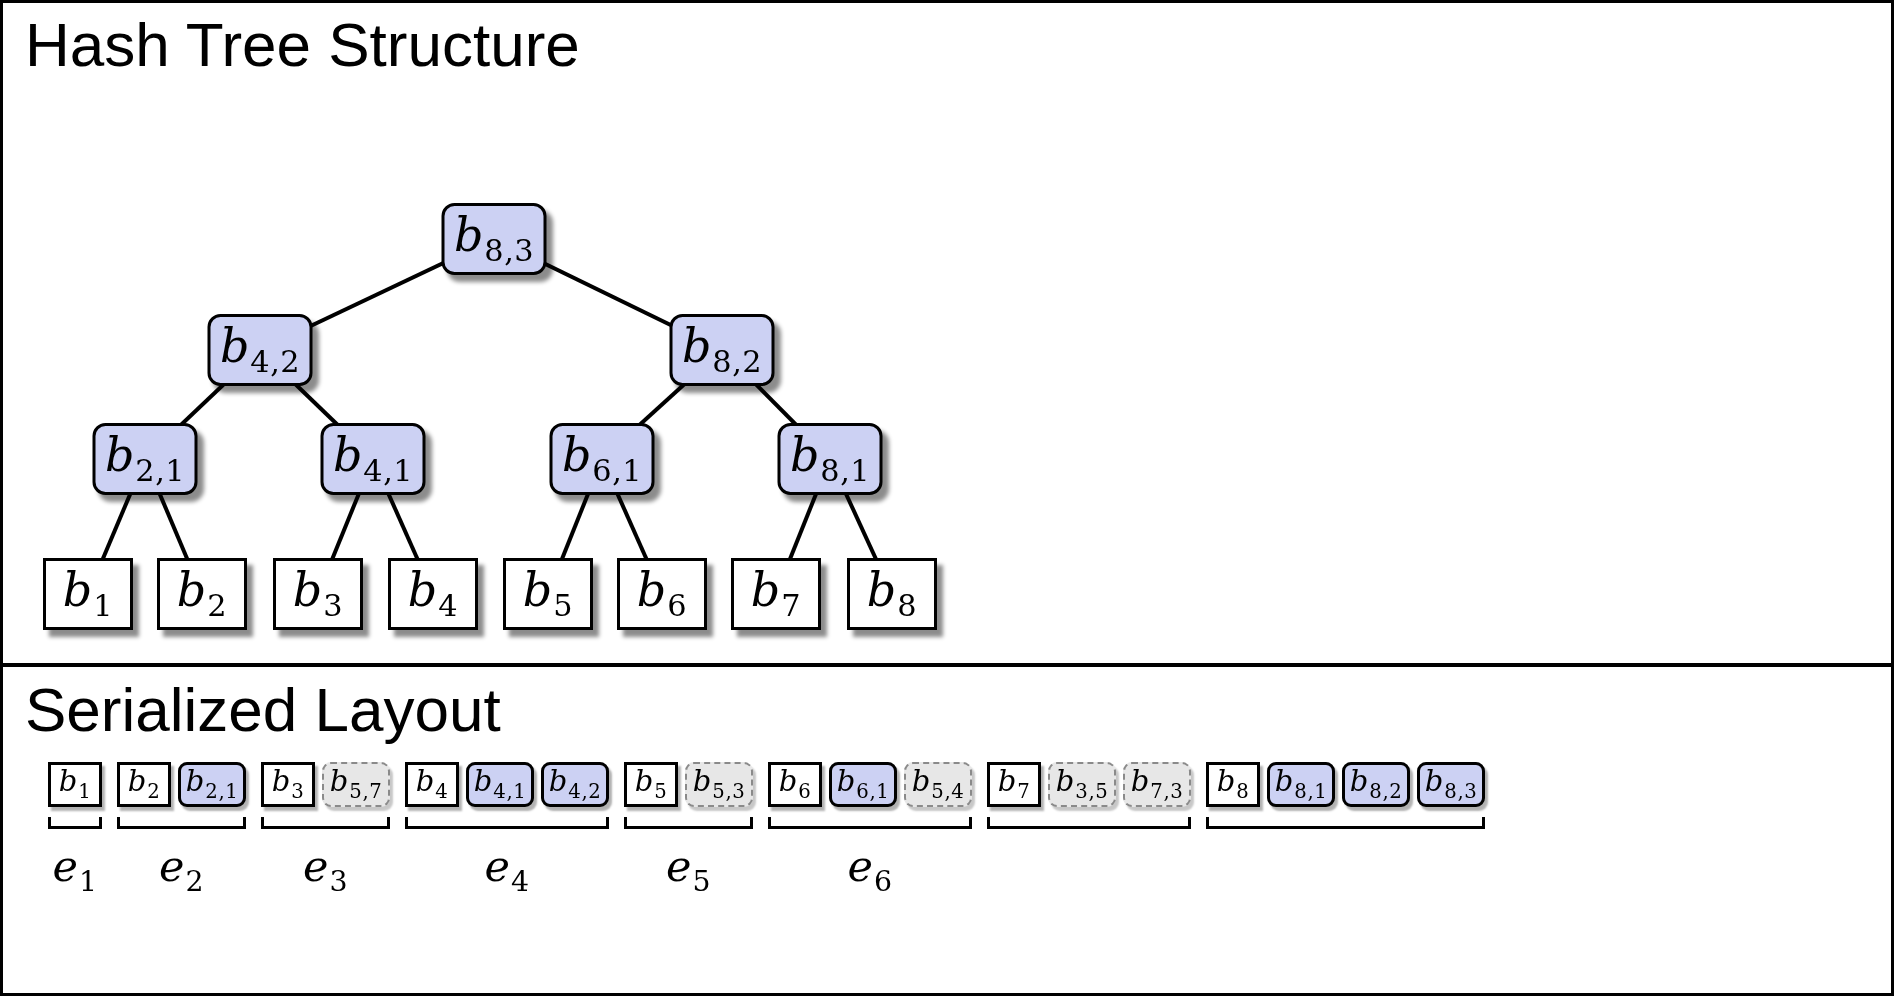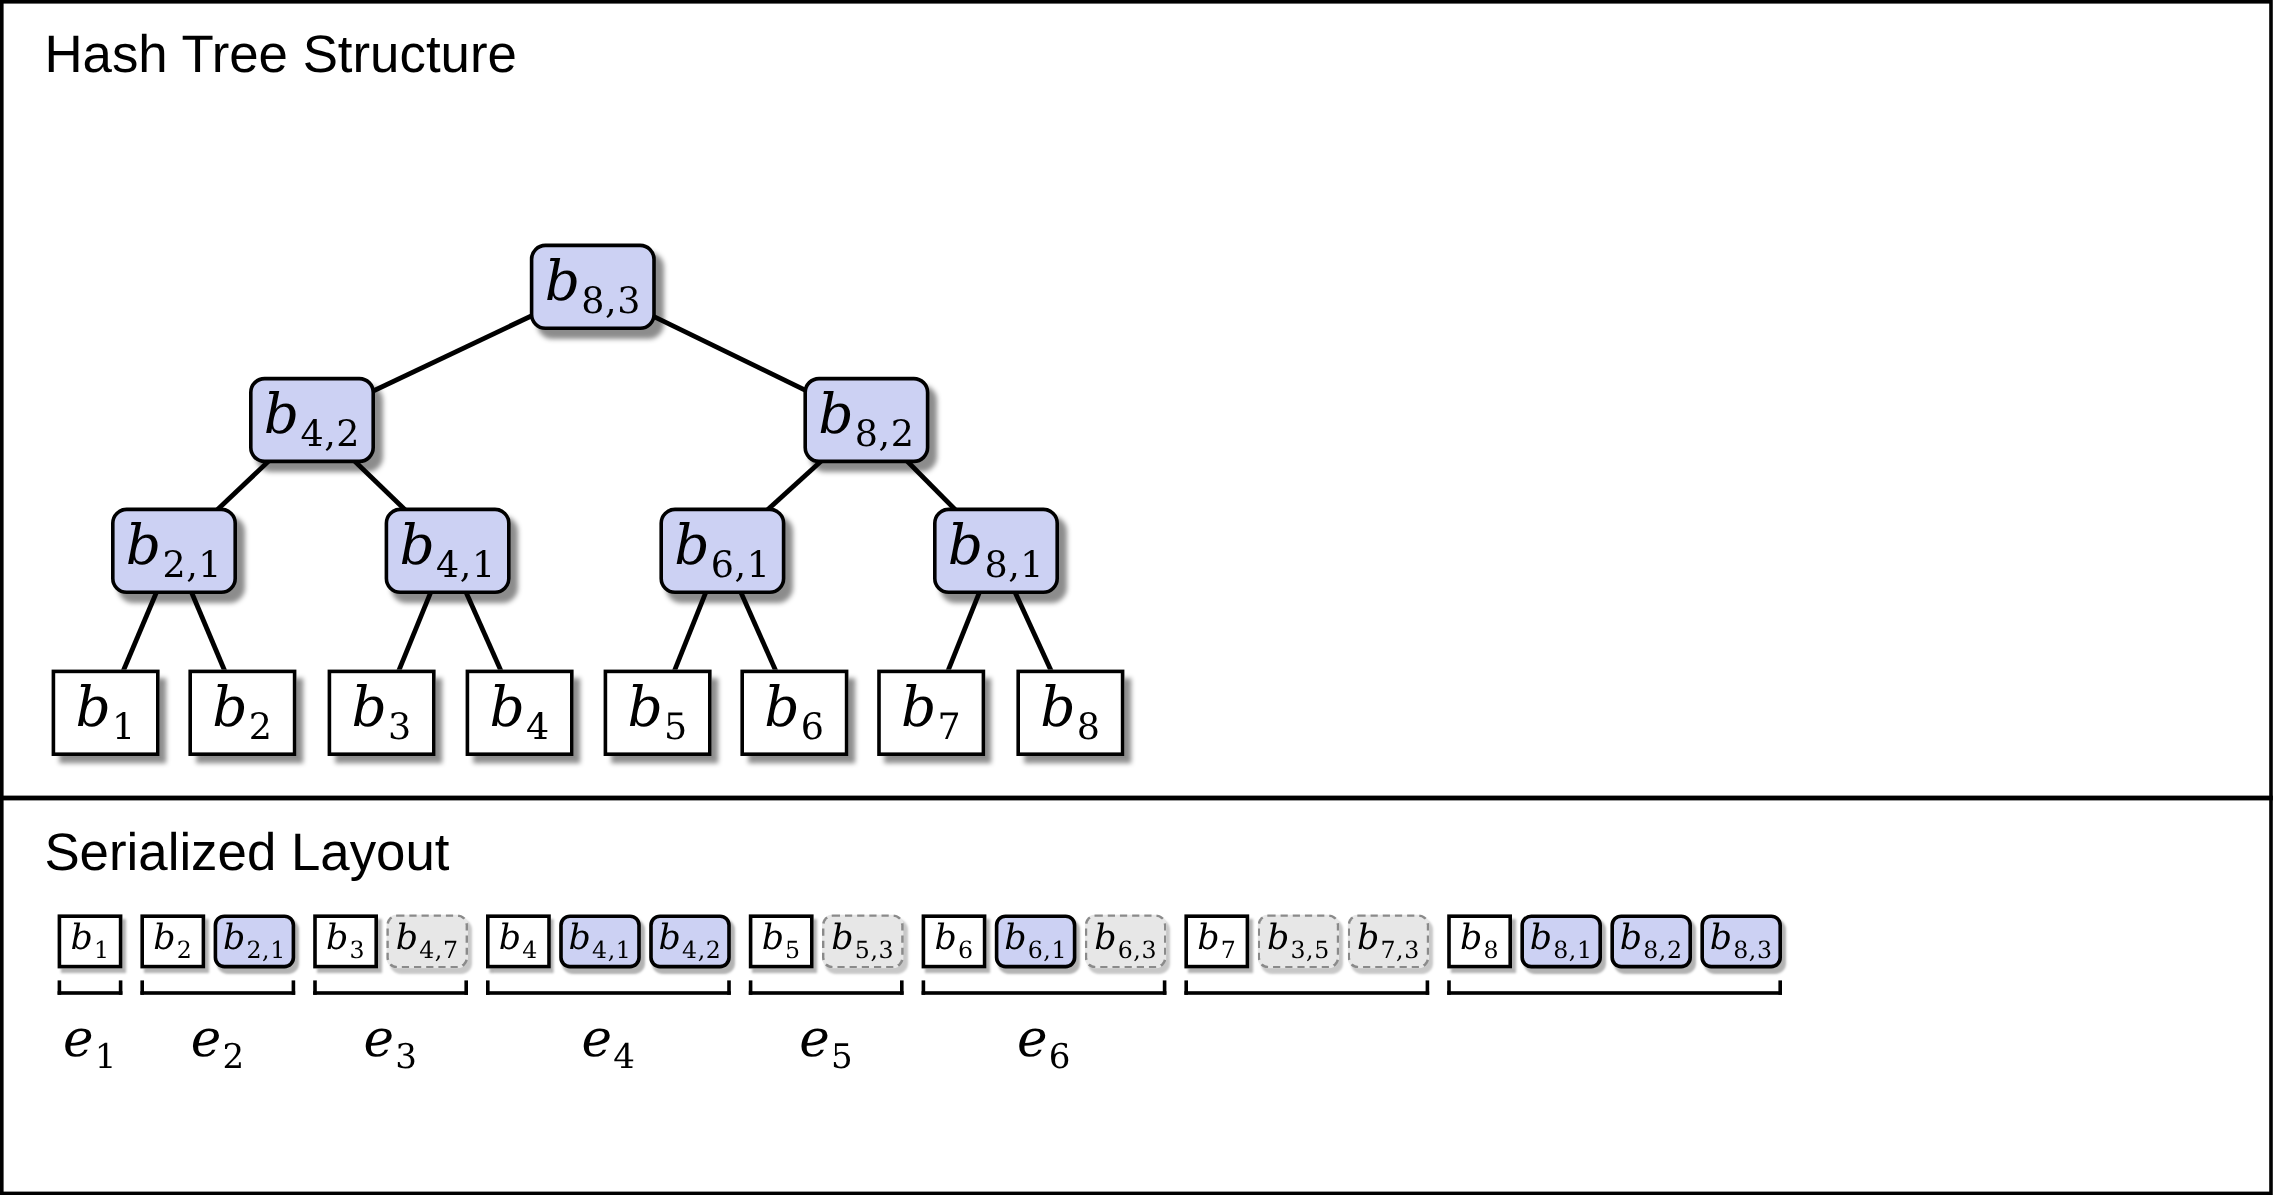--- a/index.html
+++ b/index.html
@@ -5,21 +5,21 @@
   html,body{margin:0;padding:0;background:#ffffff;}
   body{
     width:1894px;height:996px;position:relative;overflow:hidden;
     font-family:"Liberation Sans", sans-serif;
     --hash-fill:#ccd1f3; --omitted-fill:#e7e7e7; --omitted-border:#8a8a8a;
     --ink:#000000; --leaf-fill:#ffffff;
   }
   .frame{position:absolute;inset:0;border:3px solid var(--ink);box-sizing:border-box;pointer-events:none;z-index:50;}
   .divider{position:absolute;left:0;top:663px;width:1894px;height:4px;background:var(--ink);z-index:40;}
   .section-title{
-    position:absolute;margin:12px;font-weight:400;font-size:44px;color:var(--ink);
+    position:absolute;margin:0;font-weight:400;font-size:62px;color:var(--ink);
     letter-spacing:0;white-space:nowrap;z-index:10;
   }
   #tree-title{left:25px;top:9px;}
   #serialized-title{left:25px;top:674px;}
 
   
   #tree-edges-svg{position:absolute;left:0;top:0;width:1894px;height:663px;z-index:1;}
   #tree-edges-svg line{stroke:var(--ink);stroke-width:4;}
   .tree-node{
     position:absolute;transform:translate(-50%,-50%);
@@ -158,21 +158,21 @@
         </div>
         <div class="bracket"></div>
         <div class="elabel"><span class="lbl"><span class="base">e</span><span class="sub">2</span></span></div>
       </div>
       <div class="sgroup">
         <div class="cells">
           <div class="cell leaf">
             <span class="lbl"><span class="base">b</span><span class="sub">3</span></span>
           </div>
           <div class="cell omitted">
-            <span class="lbl"><span class="base">b</span><span class="sub">4,7</span></span>
+            <span class="lbl"><span class="base">b</span><span class="sub">5,7</span></span>
           </div>
         </div>
         <div class="bracket"></div>
         <div class="elabel"><span class="lbl"><span class="base">e</span><span class="sub">3</span></span></div>
       </div>
       <div class="sgroup">
         <div class="cells">
           <div class="cell leaf">
             <span class="lbl"><span class="base">b</span><span class="sub">4</span></span>
           </div>
@@ -200,21 +200,21 @@
       </div>
       <div class="sgroup">
         <div class="cells">
           <div class="cell leaf">
             <span class="lbl"><span class="base">b</span><span class="sub">6</span></span>
           </div>
           <div class="cell hash">
             <span class="lbl"><span class="base">b</span><span class="sub">6,1</span></span>
           </div>
           <div class="cell omitted">
-            <span class="lbl"><span class="base">b</span><span class="sub">6,3</span></span>
+            <span class="lbl"><span class="base">b</span><span class="sub">5,4</span></span>
           </div>
         </div>
         <div class="bracket"></div>
         <div class="elabel"><span class="lbl"><span class="base">e</span><span class="sub">6</span></span></div>
       </div>
       <div class="sgroup">
         <div class="cells">
           <div class="cell leaf">
             <span class="lbl"><span class="base">b</span><span class="sub">7</span></span>
           </div>

